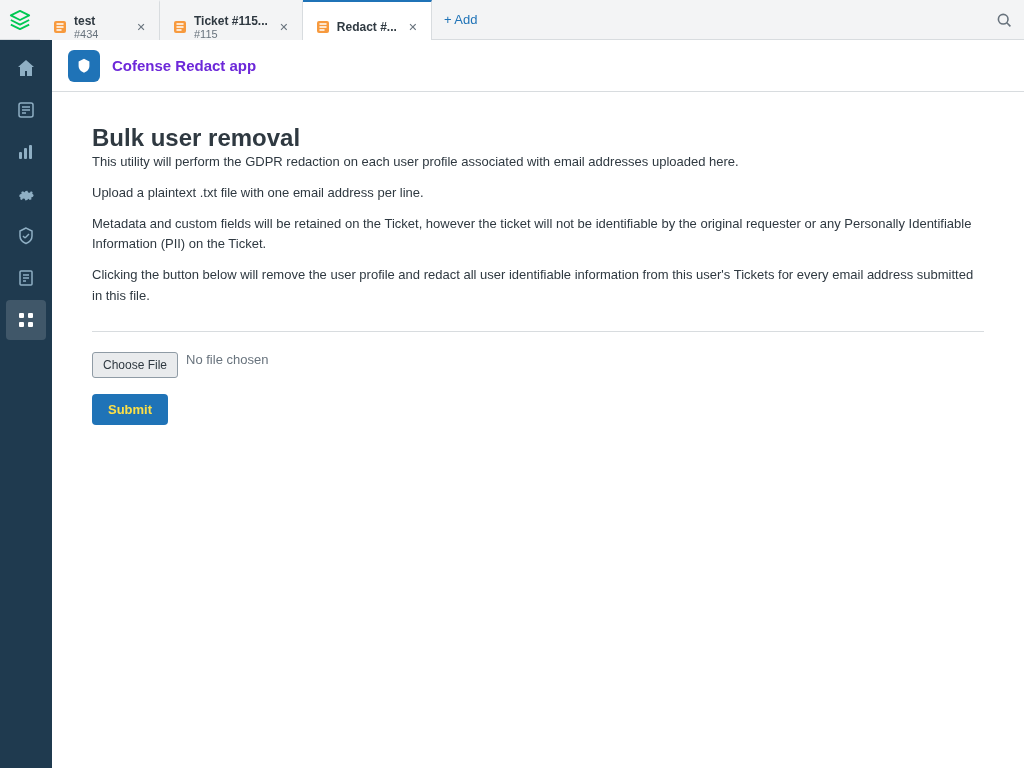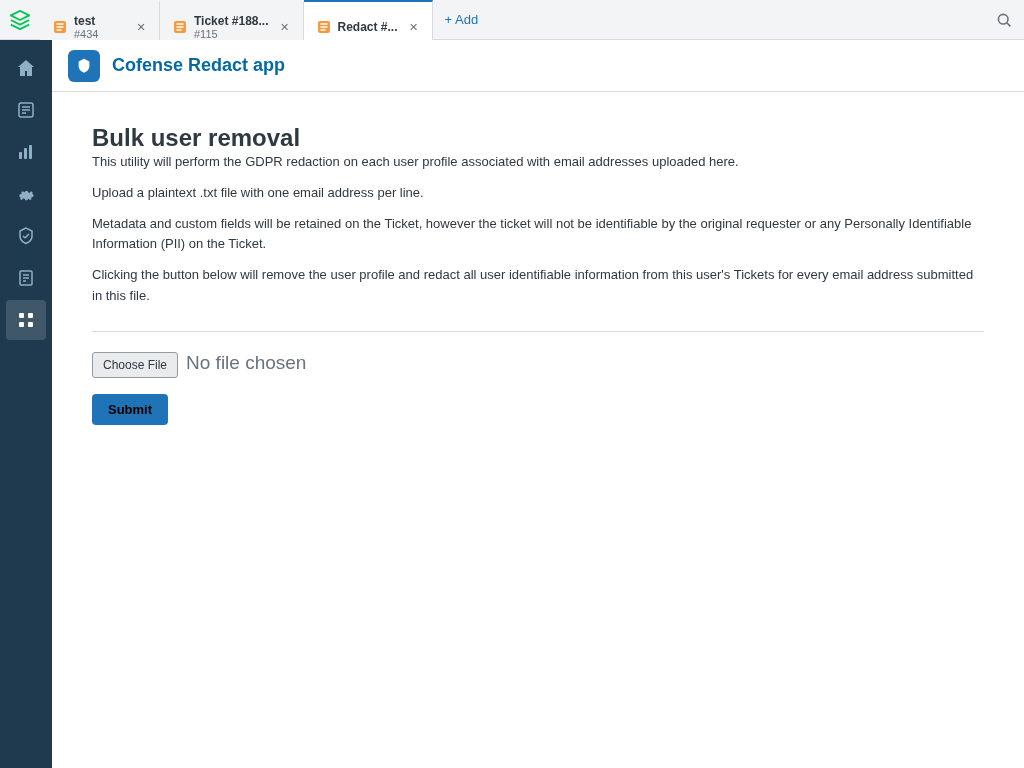--- a/index.html
+++ b/index.html
@@ -104,21 +104,21 @@
     }
     .app-header-icon {
       width: 32px; height: 32px;
       background: #1f73b7;
       border-radius: 6px;
       display: flex; align-items: center; justify-content: center;
       margin-right: 12px;
       flex-shrink: 0;
     }
     .app-header-icon svg { width: 18px; height: 18px; fill: #fff; }
-    .app-header-title { font-size: 18px; font-weight: 600; color: #0369a1; }
+    .app-header-title { font-size: 15px; font-weight: 600; color: #6d28d9; }
 
     
     .page-content {
       flex: 1;
       background: #fff;
       overflow-y: auto;
       padding: 32px 40px;
     }
     .page-title {
       font-size: 24px;
@@ -148,26 +148,26 @@
       border: 1px solid #8f9ba5;
       border-radius: 3px;
       padding: 5px 10px;
       font-size: 12px;
       color: #2f3941;
       cursor: pointer;
       margin-right: 8px;
       font-family: inherit;
     }
     .no-file-label {
-      font-size: 19px;
+      font-size: 13px;
       color: #68737d;
     }
     .submit-btn {
       background: #1f73b7;
-      color: #000000;
+      color: #fde047;
       border: none;
       border-radius: 4px;
       padding: 8px 16px;
       font-size: 13px;
       font-weight: 600;
       cursor: pointer;
       font-family: inherit;
     }
   </style>
 </head>
@@ -195,21 +195,21 @@
   </div>
 
   <div class="tab">
     <div class="tab-icon">
       <svg viewBox="0 0 16 16" fill="none">
         <rect x="2" y="2" width="12" height="12" rx="2" fill="#f79a3e"></rect>
         <path d="M5 8h6M5 5h6M5 11h4" stroke="#fff" stroke-width="1.5" stroke-linecap="round"></path>
       </svg>
     </div>
     <div class="tab-content">
-      <span class="tab-title">Ticket #188...</span>
+      <span class="tab-title">Ticket #115...</span>
       <span class="tab-subtitle">#115</span>
     </div>
     <span class="tab-close">✕</span>
   </div>
 
   <div class="tab active">
     <div class="tab-icon">
       <svg viewBox="0 0 16 16" fill="none">
         <rect x="2" y="2" width="12" height="12" rx="2" fill="#f79a3e"></rect>
         <path d="M5 8h6M5 5h6M5 11h4" stroke="#fff" stroke-width="1.5" stroke-linecap="round"></path>

